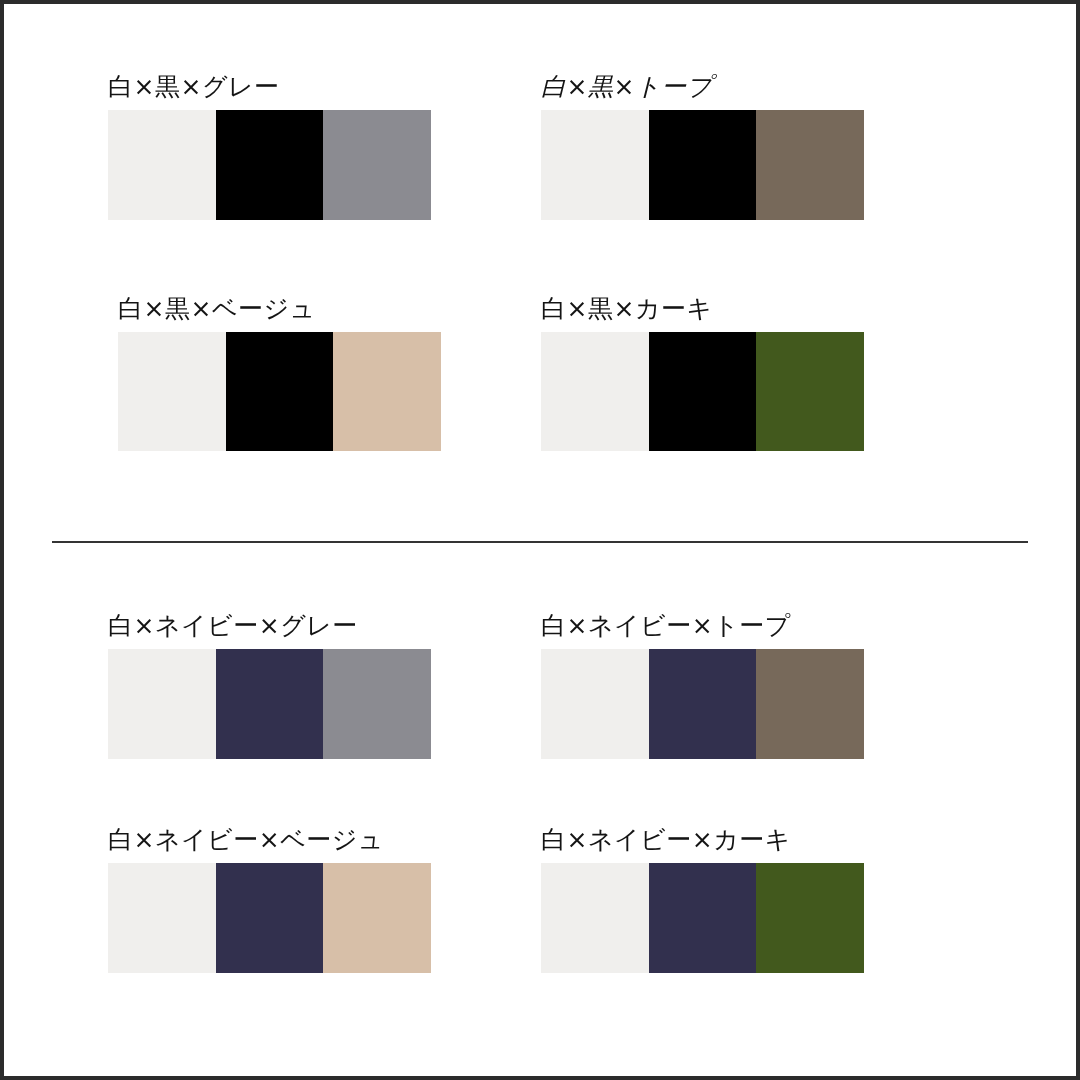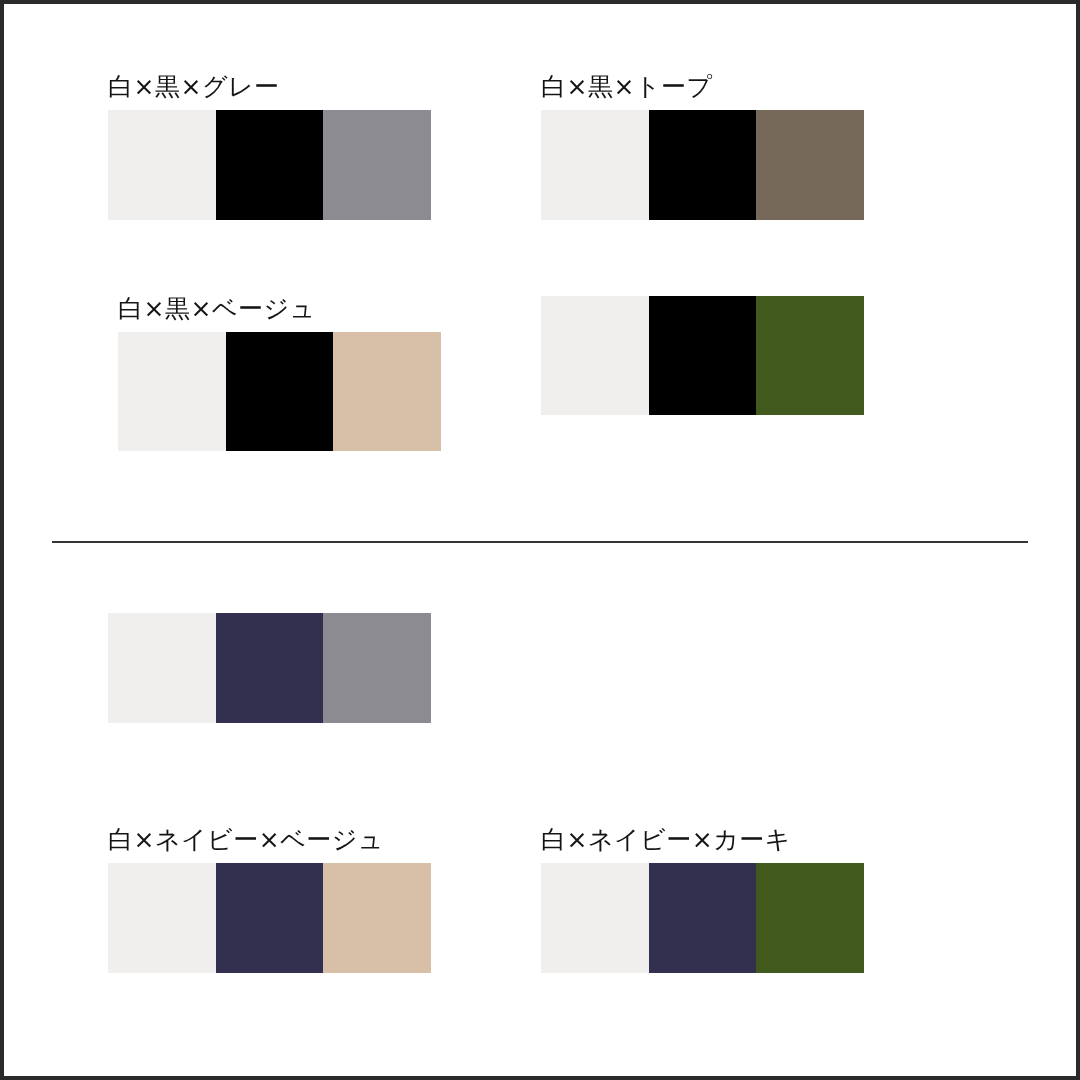--- a/index.html
+++ b/index.html
@@ -52,21 +52,21 @@
     height: 100%;
   }
 
   .swatch-group {
     position: absolute;
     width: 330px;
   }
 
   
   #group-0 { left: 104px; top: 62px;  }
-  #group-1 { left: 537px; top: 62px;  }
+  #group-1 { left: 537px; top: 62px; font-style: italic;  }
   #group-2 { left: 106px; top: 284px; margin-left: 8px; }
   #group-3 { left: 537px; top: 284px; }
 
   
   #group-4 { left: 104px; top: 60px;  }
   #group-5 { left: 537px; top: 60px;  }
   #group-6 { left: 104px; top: 274px; }
   #group-7 { left: 537px; top: 274px; }
 
   .swatch-label {
@@ -121,43 +121,53 @@
       <div class="swatch-group" id="group-2">
         <div class="swatch-label">白×黒×ベージュ</div>
         <div class="swatch-bar tall">
           <div class="swatch-cell" style="background-color: rgb(240, 239, 237);"></div>
           <div class="swatch-cell" style="background-color: rgb(0, 0, 0);"></div>
           <div class="swatch-cell" style="background-color: rgb(215, 191, 168);"></div>
         </div>
       </div>
 
       <div class="swatch-group" id="group-3">
+        <div class="swatch-label">白×黒×カーキ</div>
         <div class="swatch-bar tall">
           <div class="swatch-cell" style="background-color: rgb(240, 239, 237);"></div>
           <div class="swatch-cell" style="background-color: rgb(0, 0, 0);"></div>
           <div class="swatch-cell" style="background-color: rgb(66, 89, 29);"></div>
         </div>
       </div>
 
     </div>
   </div>
 
   <div class="divider" style="border-top-color: rgb(52, 52, 52);"></div>
 
   <div class="section" id="section-navy">
     <div class="grid">
 
       <div class="swatch-group" id="group-4">
+        <div class="swatch-label">白×ネイビー×グレー</div>
         <div class="swatch-bar">
           <div class="swatch-cell" style="background-color: rgb(240, 239, 237);"></div>
           <div class="swatch-cell" style="background-color: rgb(50, 48, 78);"></div>
           <div class="swatch-cell" style="background-color: rgb(139, 139, 145);"></div>
         </div>
       </div>
 
+      <div class="swatch-group" id="group-5">
+        <div class="swatch-label">白×ネイビー×トープ</div>
+        <div class="swatch-bar">
+          <div class="swatch-cell" style="background-color: rgb(240, 239, 237);"></div>
+          <div class="swatch-cell" style="background-color: rgb(50, 48, 78);"></div>
+          <div class="swatch-cell" style="background-color: rgb(119, 105, 90);"></div>
+        </div>
+      </div>
 
       <div class="swatch-group" id="group-7">
         <div class="swatch-label">白×ネイビー×カーキ</div>
         <div class="swatch-bar">
           <div class="swatch-cell" style="background-color: rgb(240, 239, 237);"></div>
           <div class="swatch-cell" style="background-color: rgb(50, 48, 78);"></div>
           <div class="swatch-cell" style="background-color: rgb(66, 89, 29);"></div>
         </div>
       </div>
 

